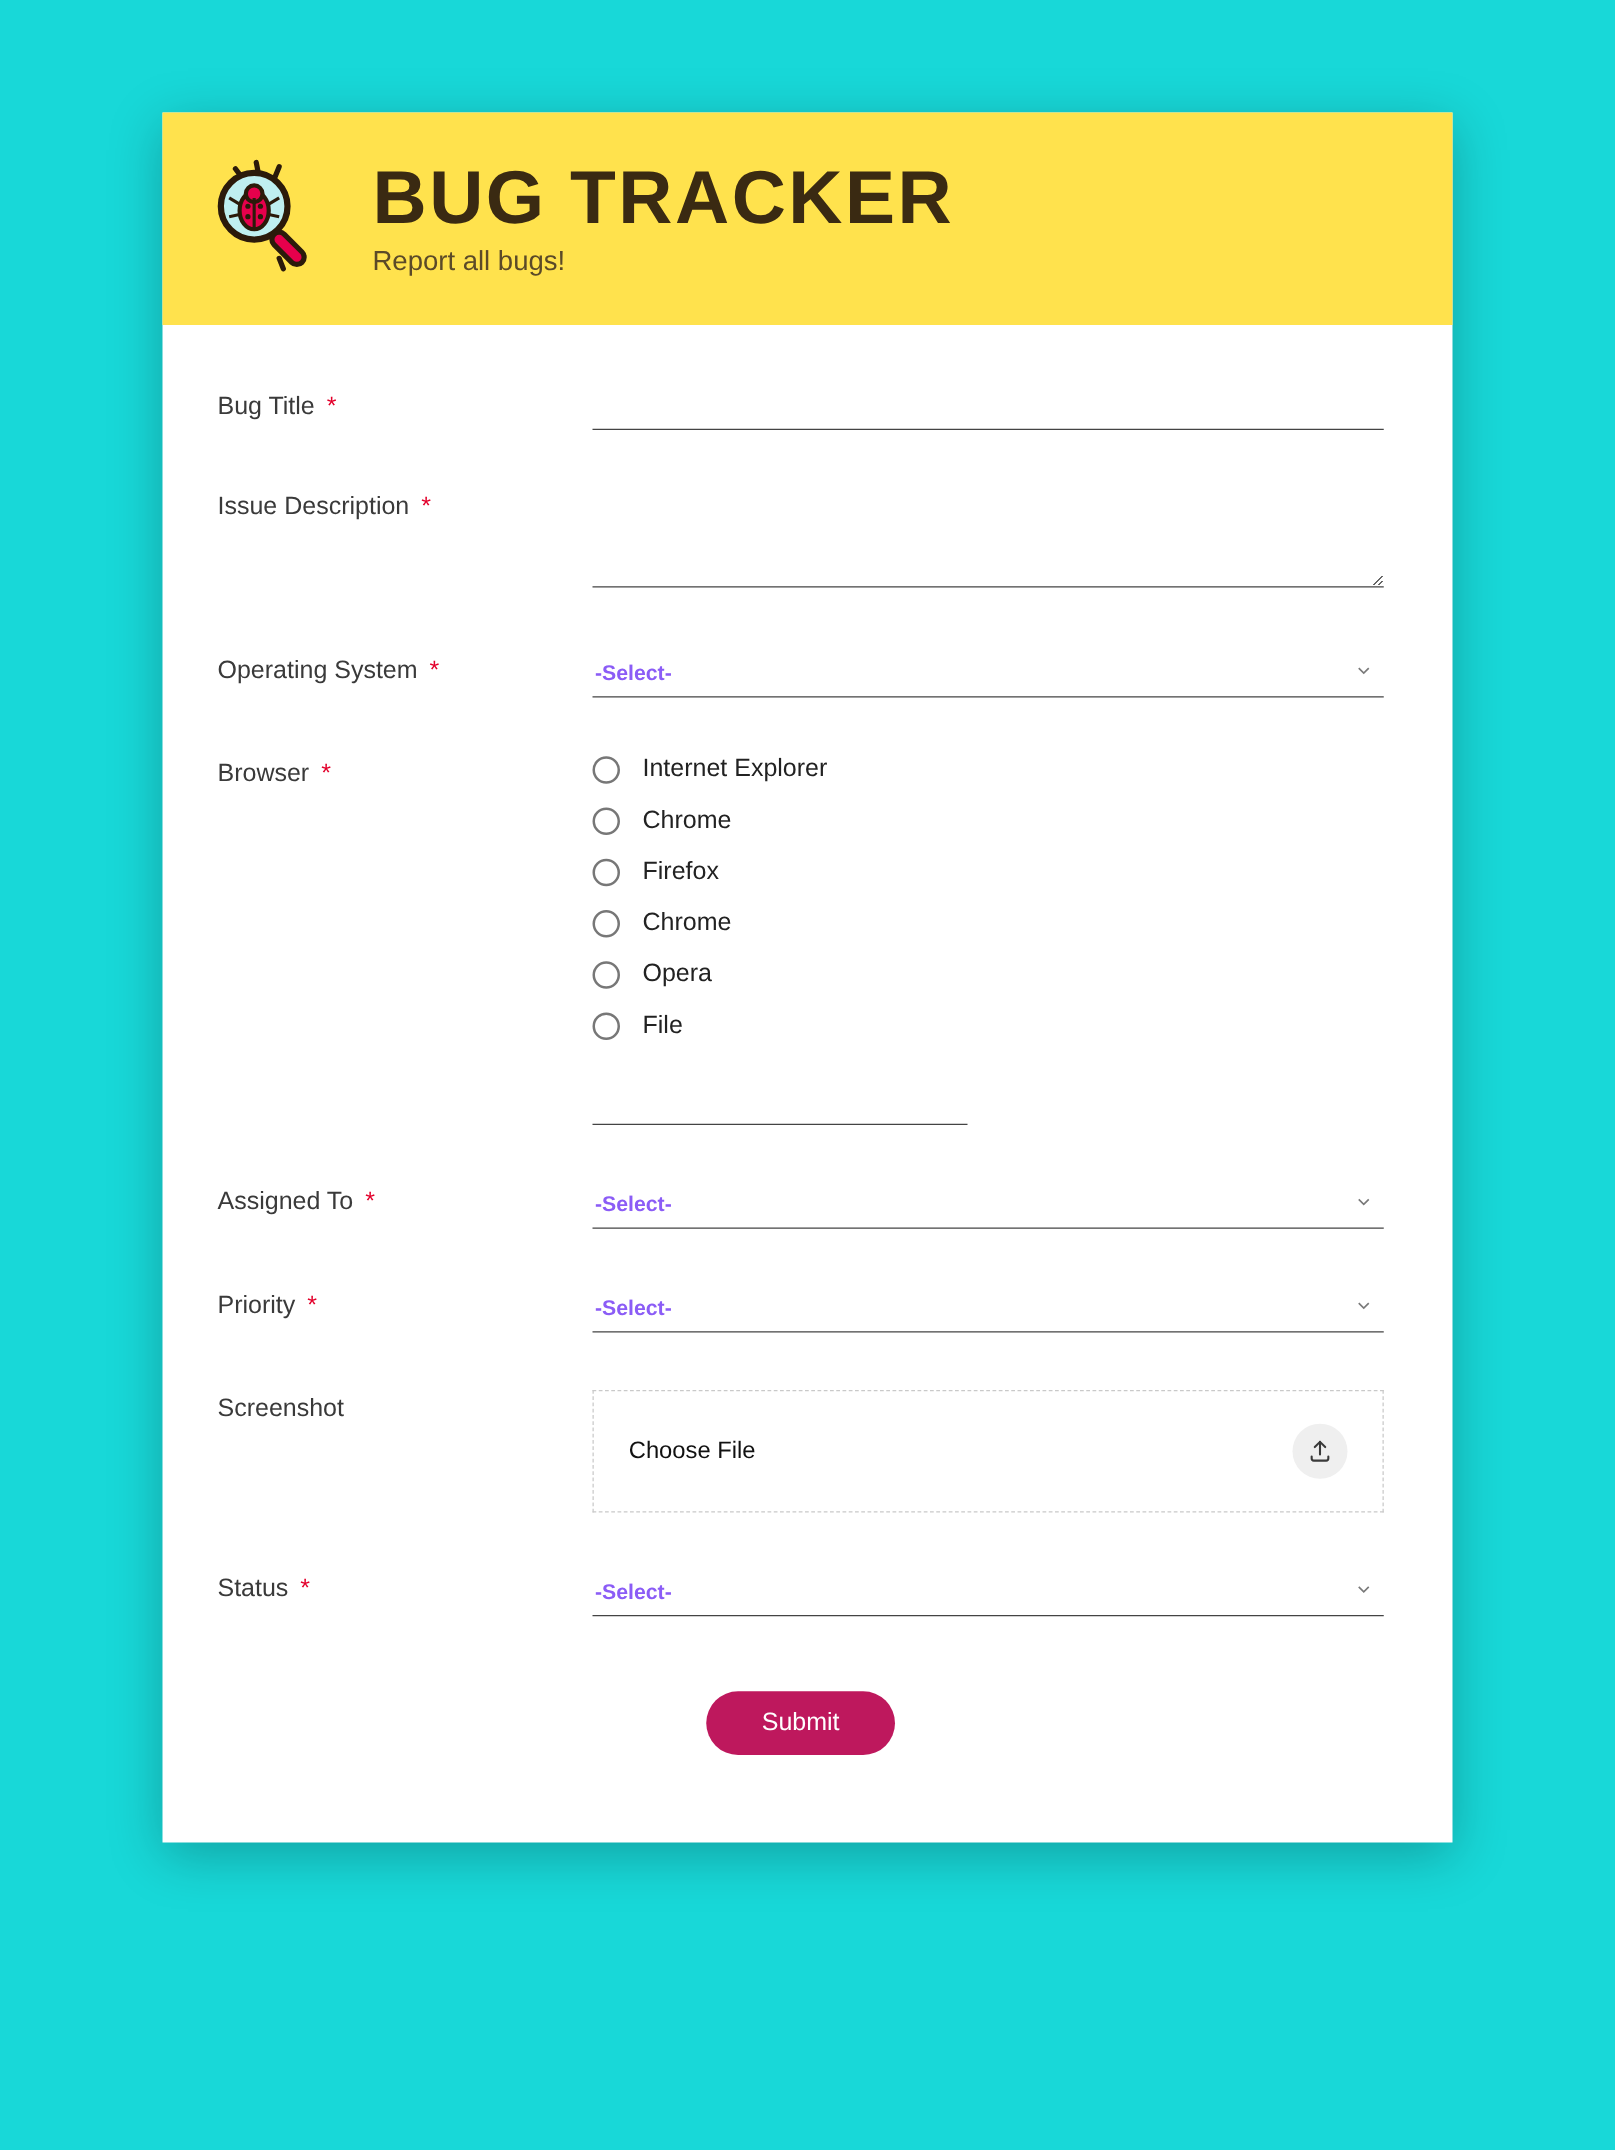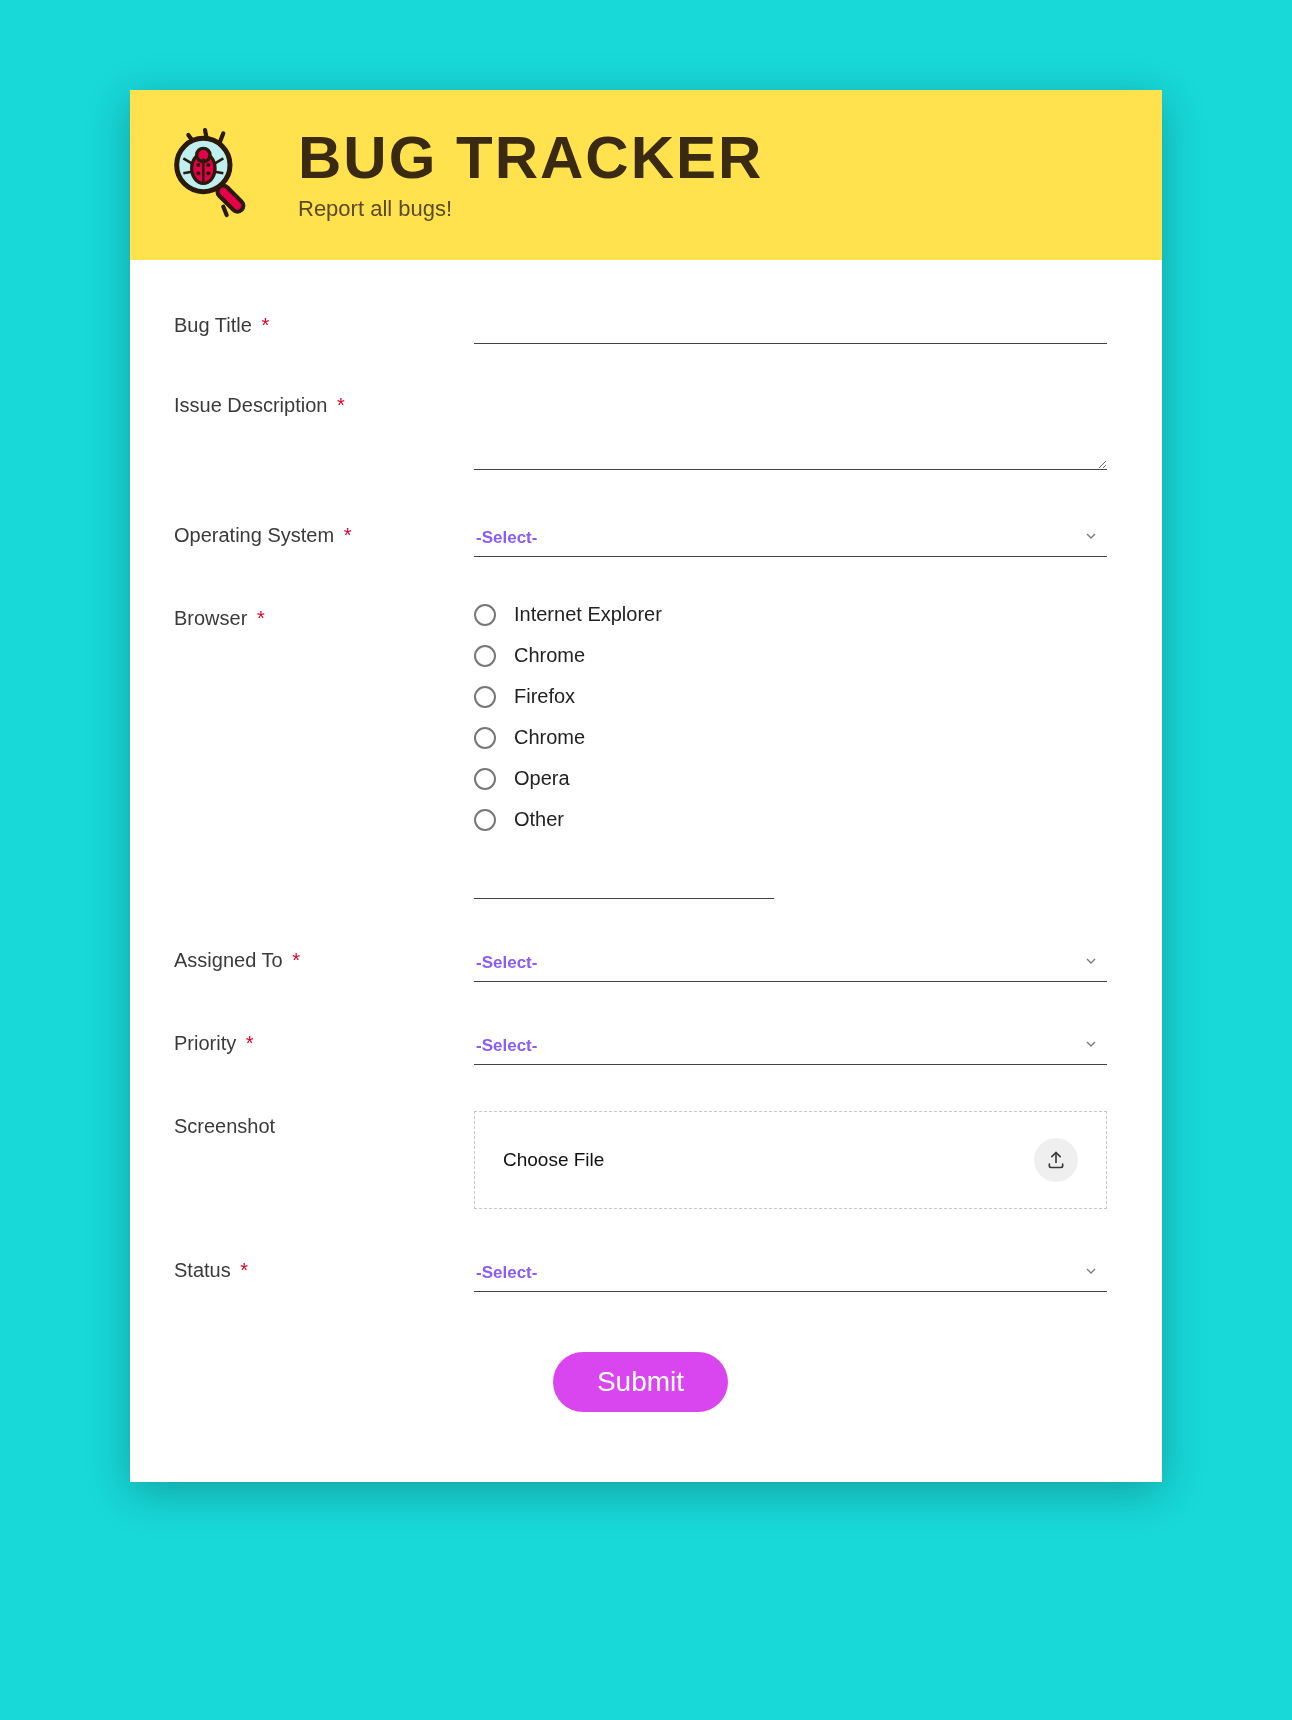--- a/index.html
+++ b/index.html
@@ -158,24 +158,24 @@
     color: #3a3a3a;
   }
 
   
   .submit-row {
     display: flex;
     justify-content: center;
     margin-top: 60px;
   }
   .submit-btn {
-    background: #d946ef;
+    background: #be185d;
     color: #fff;
     border: none;
-    font-size: 28px;
+    font-size: 20px;
     padding: 14px 44px;
     border-radius: 30px;
     cursor: pointer;
     text-align: center;
   }
 </style>
 </head>
 <body>
 
 <div class="card">
@@ -275,21 +275,21 @@
           <label class="radio-item">
             <span class="radio-circle"></span>
             <span>Chrome</span>
           </label>
           <label class="radio-item">
             <span class="radio-circle"></span>
             <span>Opera</span>
           </label>
           <label class="radio-item">
             <span class="radio-circle"></span>
-            <span>Other</span>
+            <span>File</span>
           </label>
         </div>
         <input type="text" class="other-line text-input" style="width: 300px; margin-top: 40px;" value="">
       </div>
     </div>
 
     <div class="form-row">
       <div class="form-label">
         <span>Assigned To</span>
         <span class="req">*</span>

